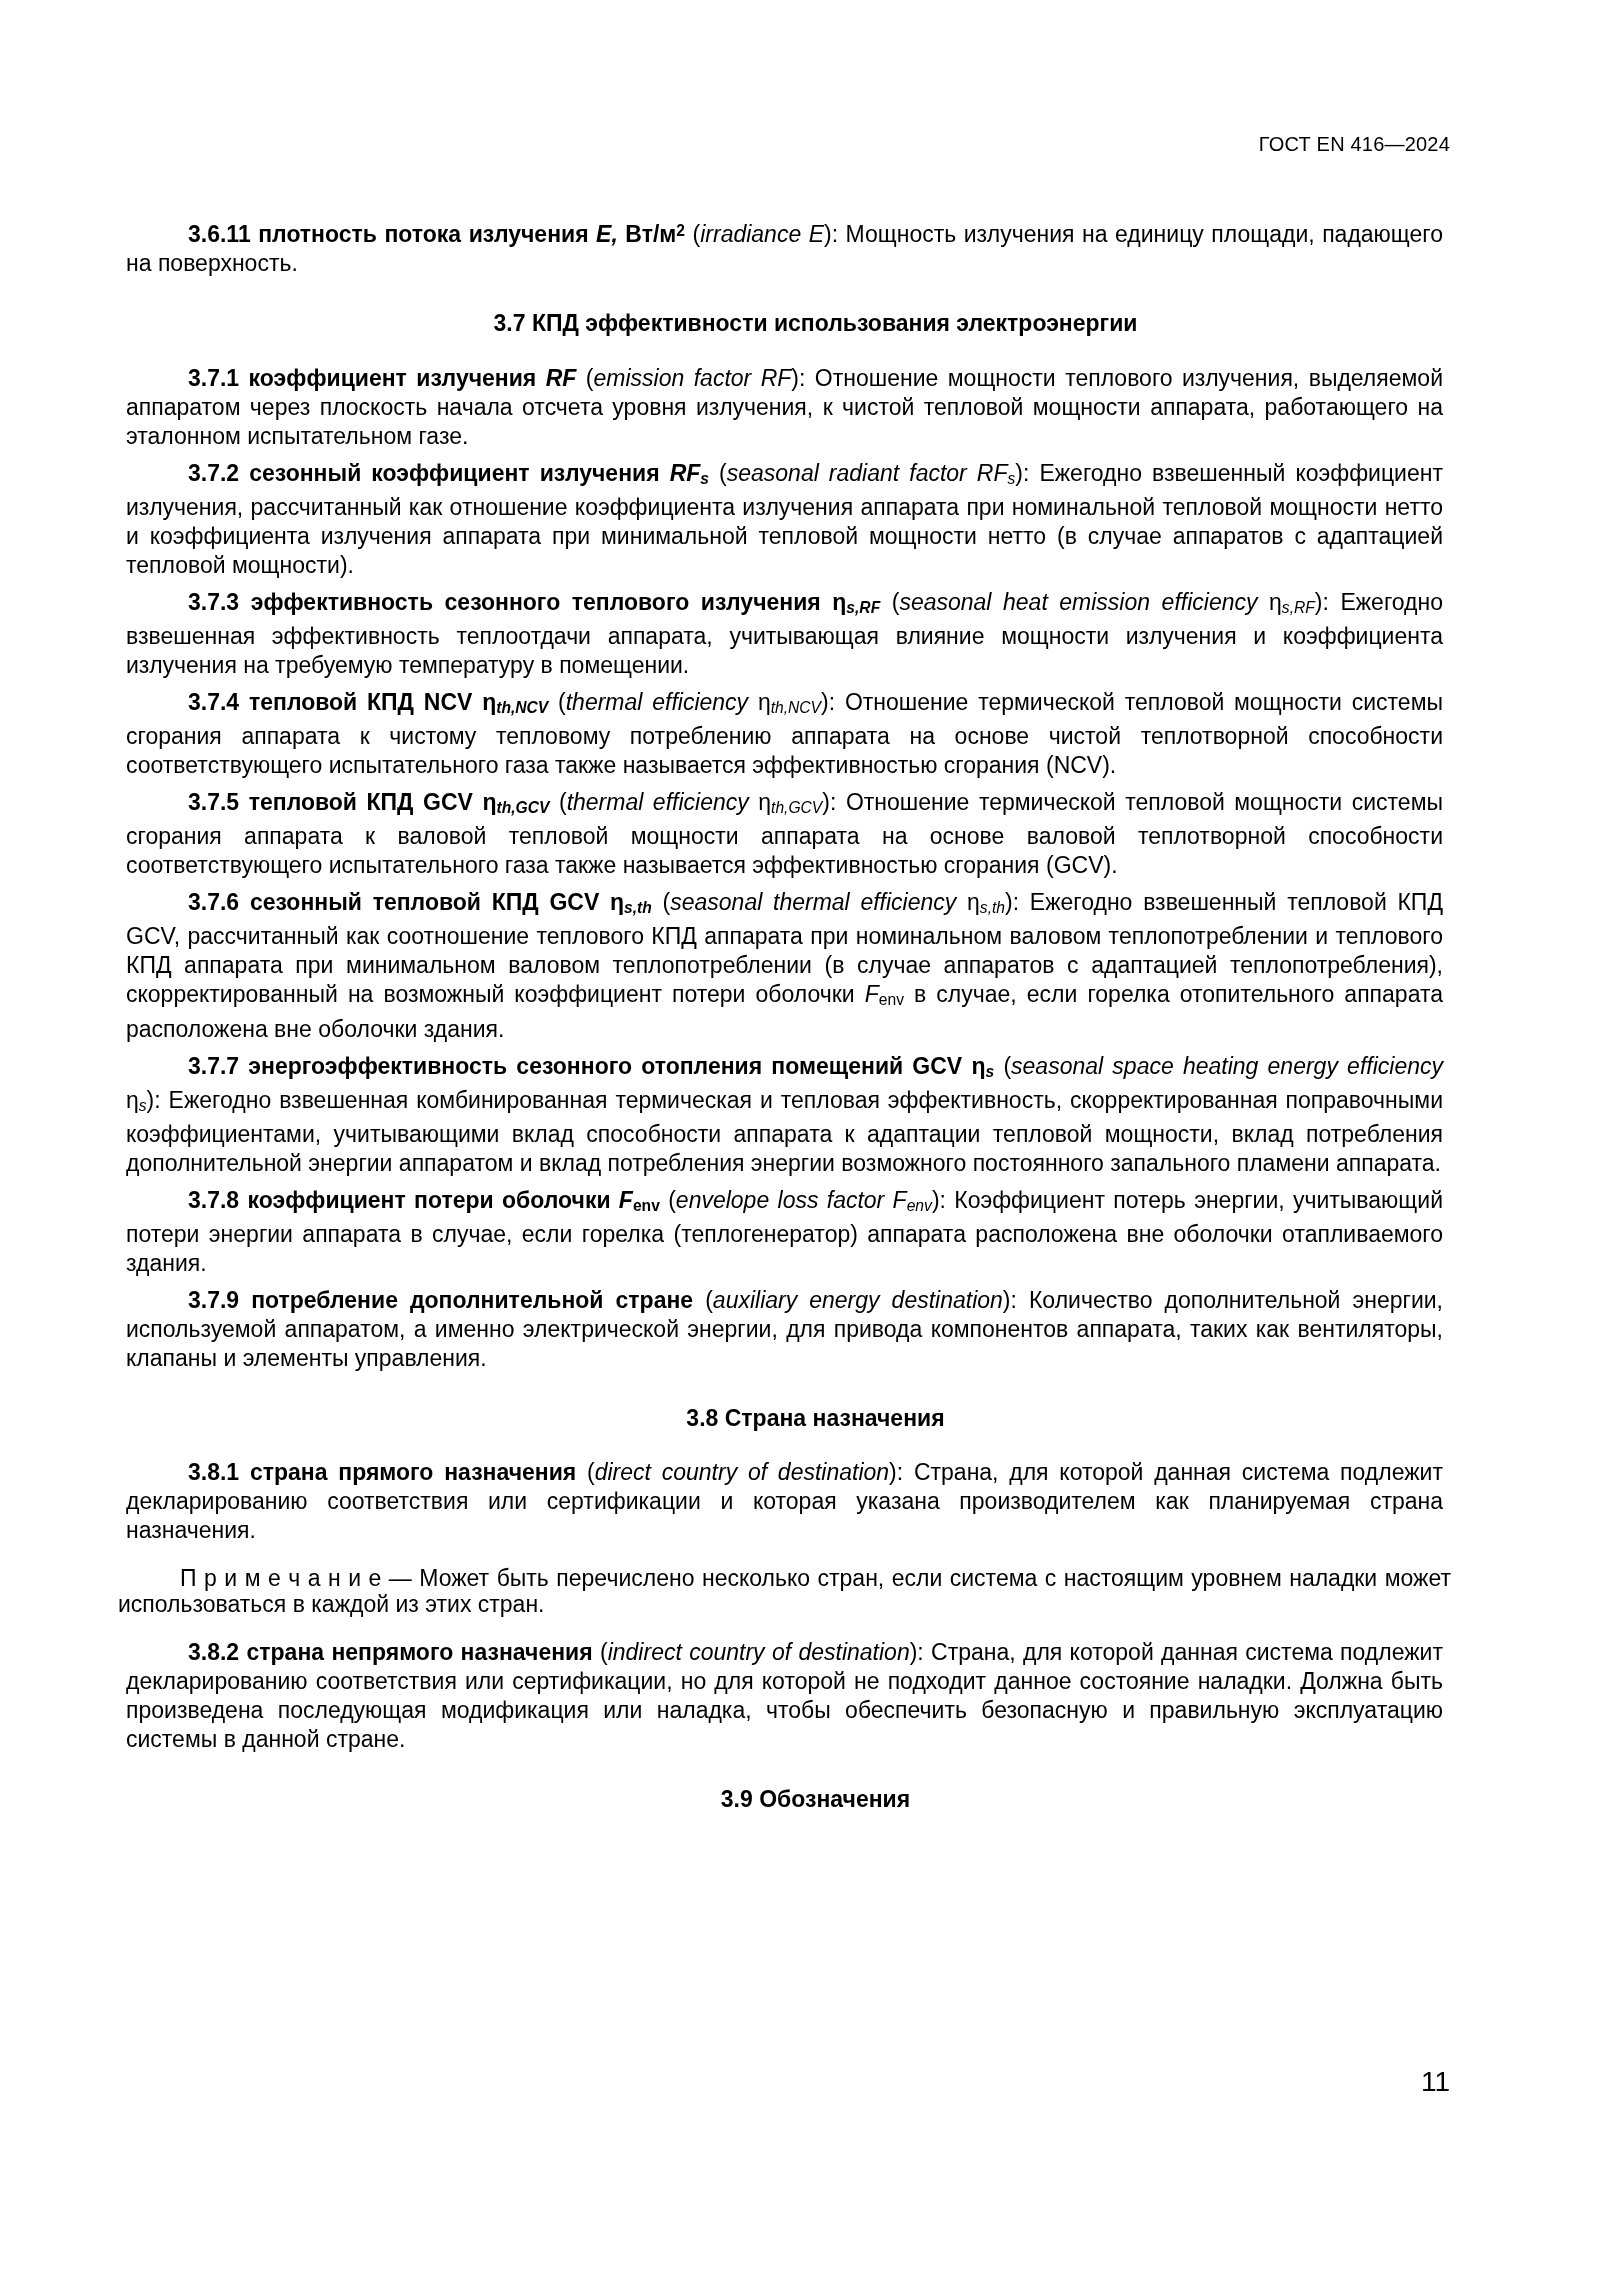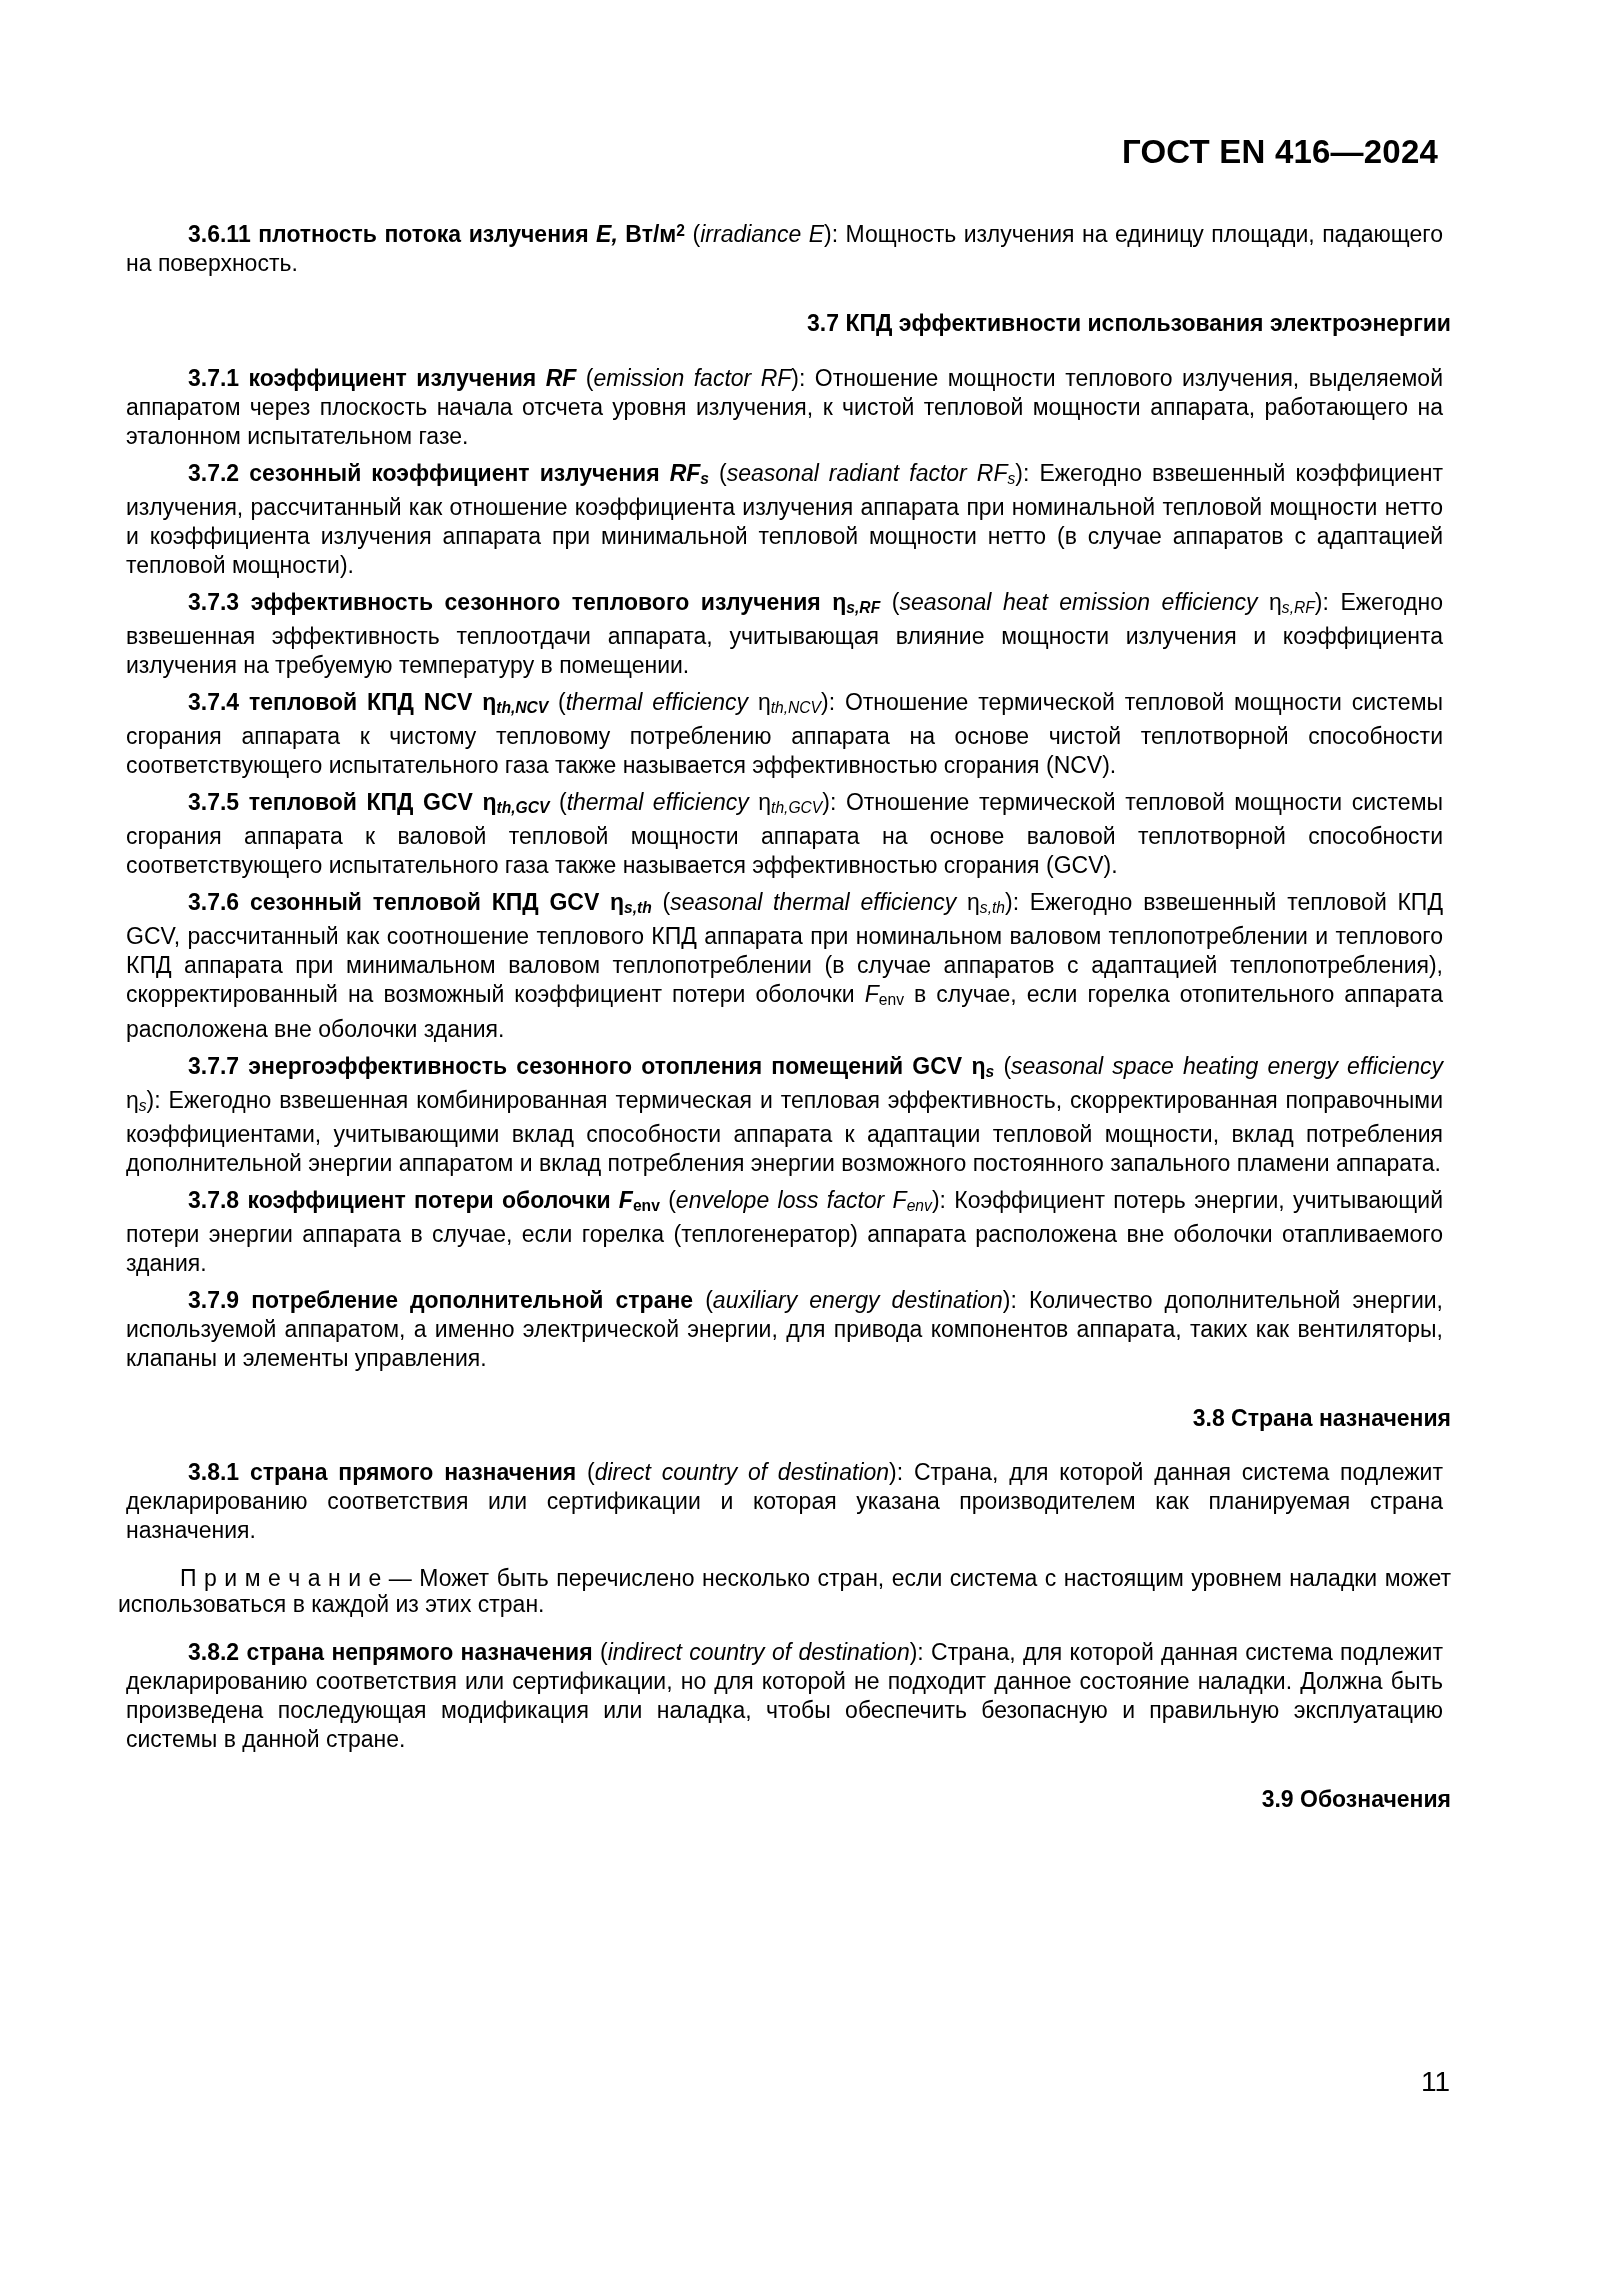--- a/index.html
+++ b/index.html
@@ -8,41 +8,41 @@
     width: 1621px;
     height: 2293px;
     background: #ffffff;
     color: #000000;
     font-family: "Liberation Sans", sans-serif;
     overflow: hidden;
   }
   .doc-header {
     position: absolute;
     top: 133px;
-    right: 183px;
-    font-size: 33px;
-    font-weight: bold;
+    right: 171px;
+    font-size: 20px;
+    font-weight: normal;
     letter-spacing: 0.2px;
   }
   .content {
     position: absolute;
     top: 208px;
     left: 118px;
     width: 1333px;
   }
   p.para, p.heading, p.note {
     margin: 8px;
     text-align: justify;
     text-indent: 62px;
     font-size: 23px;
     line-height: 29px;
   }
   p.heading {
     font-weight: bold;
-    text-align: right;
+    text-align: center;
     margin: 31px 0 25.5px 0;
   }
   p.note {
     font-size: 23px;
     line-height: 26.5px;
     margin: 19.6px 0 19.6px 0;
   }
   .b  { font-weight: bold; }
   .i  { font-style: italic; }
   .sub { font-size: 0.68em; vertical-align: -0.2em; }

